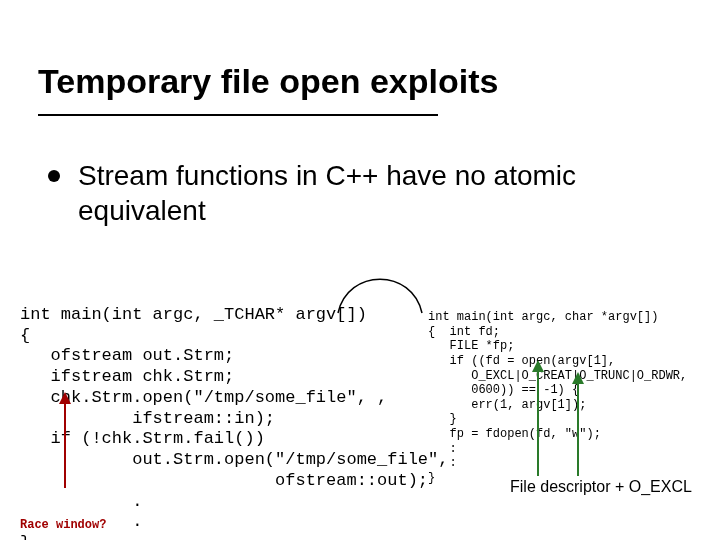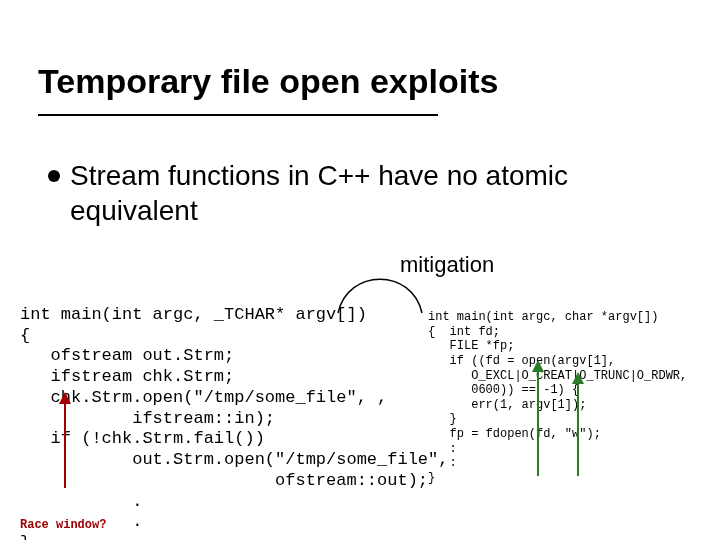--- a/index.html
+++ b/index.html
@@ -45,21 +45,21 @@
   .bullet-dot {
     width: 12px; height: 12px;
     background: #000;
     border-radius: 50%;
     margin-top: 12px;
     flex: 0 0 12px;
   }
   .bullet-text {
     font-size: 28px;
     line-height: 1.25;
-    margin-left: 10px;
+    margin-left: 18px;
   }
   .mitigation-label {
     position: absolute;
     left: 400px; top: 252px;
     font-size: 22px;
   }
   .arc {
     position: absolute;
     left: 330px; top: 258px;
     width: 100px; height: 60px;
@@ -112,21 +112,20 @@
   <div class="title-wrap">
     <h1 class="title">Temporary file open exploits</h1>
   </div>
   <div class="title-underline"></div>
 
   <div class="bullet-row">
     <div class="bullet-dot"></div>
     <div class="bullet-text">Stream functions in C++ have no atomic equivalent</div>
   </div>
 
-  <div class="mitigation-label">mitigation</div>
 
   <div class="arc">
     <svg width="100" height="60" viewBox="0 0 100 60">
       <path d="M 8 55 C 18 10, 82 10, 92 55" stroke="#000" stroke-width="1.5" fill="none"></path>
     </svg>
   </div>
 
   <div class="code-left">int main(int argc, _TCHAR* argv[])
 {
    ofstream out.Strm;
@@ -148,20 +147,21 @@
       0600)) == -1) {
       err(1, argv[1]);
    }
    fp = fdopen(fd, "w");
    :
    :
 }</div>
 
   <div class="race-label">Race window?</div>
 
+  <div class="fd-label">File descriptor + O_EXCL</div>
 
   <div class="arrow" style="left:55px; top:392px;">
     <svg width="20" height="98">
       <line x1="10" y1="96" x2="10" y2="8" stroke="#a00000" stroke-width="2"></line>
       <polygon points="10,0 4,12 16,12" fill="#a00000"></polygon>
     </svg>
   </div>
 
   <div class="arrow" style="left:528px; top:360px;">
     <svg width="20" height="118">

